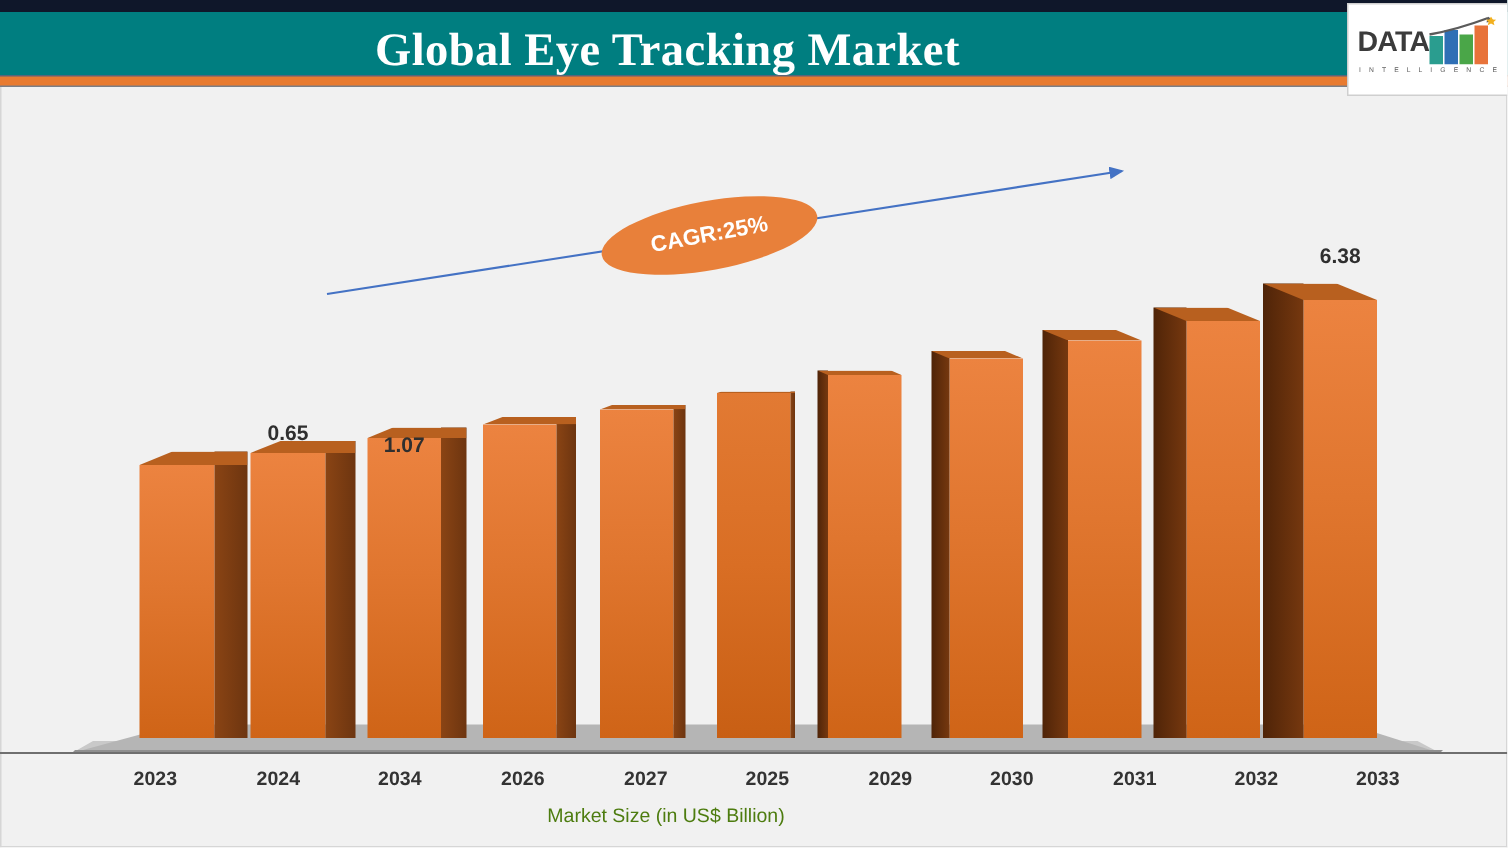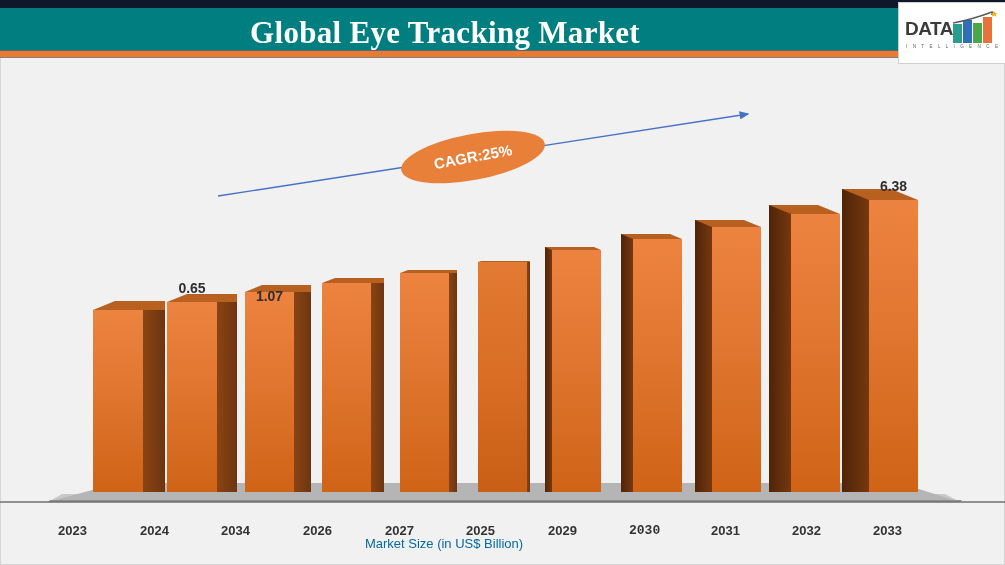--- a/index.html
+++ b/index.html
@@ -191,35 +191,35 @@
     color: #2f2f2f;
     font-family: "Liberation Sans", sans-serif;
     font-weight: bold;
     font-size: 14px;
     white-space: nowrap;
   }
 
   
   .x-tick {
     position: absolute;
-    top: 523px;
-    text-align: left;
+    top: 511px;
+    text-align: right;
     color: #333333;
     font-family: "Liberation Sans", sans-serif;
     font-weight: bold;
     font-size: 13px;
     white-space: nowrap;
   }
   #axis-title {
     position: absolute;
     left: 0;
     top: 536px;
     width: 888px;
     text-align: center;
-    color: #0369a1;
+    color: #4d7c0f;
     font-family: "Liberation Sans", sans-serif;
     font-size: 13px;
     white-space: nowrap;
   }
 </style>
 </head>
 <body>
 
 <div id="poster">
 
@@ -283,32 +283,32 @@
       <div class="bar" style="left: 791px; top: 214px; width: 49px; height: 278px;">
         <div class="bar-front"></div>
         <div class="bar-side" style="width: 22px; background: linear-gradient(to right, rgb(79, 36, 8), rgb(118, 56, 15)); left: -22px; top: -9px; height: 287px;"></div>
         <div class="bar-top" style="left: -22px; top: -9px; width: 71px; height: 9px; background: rgb(184, 96, 31); clip-path: polygon(0px 0px, calc(100% - 22px) 0px, 100% 9px, 22px 9px);"></div>
       </div>
       <div class="bar" style="left: 869px; top: 200px; width: 49px; height: 292px;">
         <div class="bar-front"></div>
         <div class="bar-side" style="width: 27px; background: linear-gradient(to right, rgb(79, 36, 8), rgb(118, 56, 15)); left: -27px; top: -11px; height: 303px;"></div>
         <div class="bar-top" style="left: -27px; top: -11px; width: 76px; height: 11px; background: rgb(184, 96, 31); clip-path: polygon(0px 0px, calc(100% - 27px) 0px, 100% 11px, 27px 11px);"></div>
       </div>
-      <div class="bar-label" style="left: 857px; width: 73px; top: 178px;">6.38</div>
+      <div class="bar-label" style="left: 857px; width: 73px; top: 162px;">6.38</div>
     </div>
 
   <div id="x-ticks">
       <div class="x-tick" style="left: 58px; width: 60px;">2023</div>
       <div class="x-tick" style="left: 140px; width: 60px;">2024</div>
       <div class="x-tick" style="left: 221px; width: 60px;">2034</div>
       <div class="x-tick" style="left: 303px; width: 60px;">2026</div>
       <div class="x-tick" style="left: 385px; width: 60px;">2027</div>
       <div class="x-tick" style="left: 466px; width: 60px;">2025</div>
       <div class="x-tick" style="left: 548px; width: 60px;">2029</div>
-      <div class="x-tick" style="left: 629px; width: 60px; font-family: Liberation Mono, monospace;">2030</div>
+      <div class="x-tick" style="left: 629px; width: 60px;">2030</div>
       <div class="x-tick" style="left: 711px; width: 60px;">2031</div>
       <div class="x-tick" style="left: 792px; width: 60px;">2032</div>
       <div class="x-tick" style="left: 873px; width: 60px;">2033</div>
     </div>
 
   <div id="axis-title">Market Size (in US$ Billion)</div>
 
   <svg id="trend-svg" viewBox="0 0 1005 507">
     <defs>
       <marker id="arrowhead" markerWidth="7" markerHeight="6" refX="6" refY="3" orient="auto">

